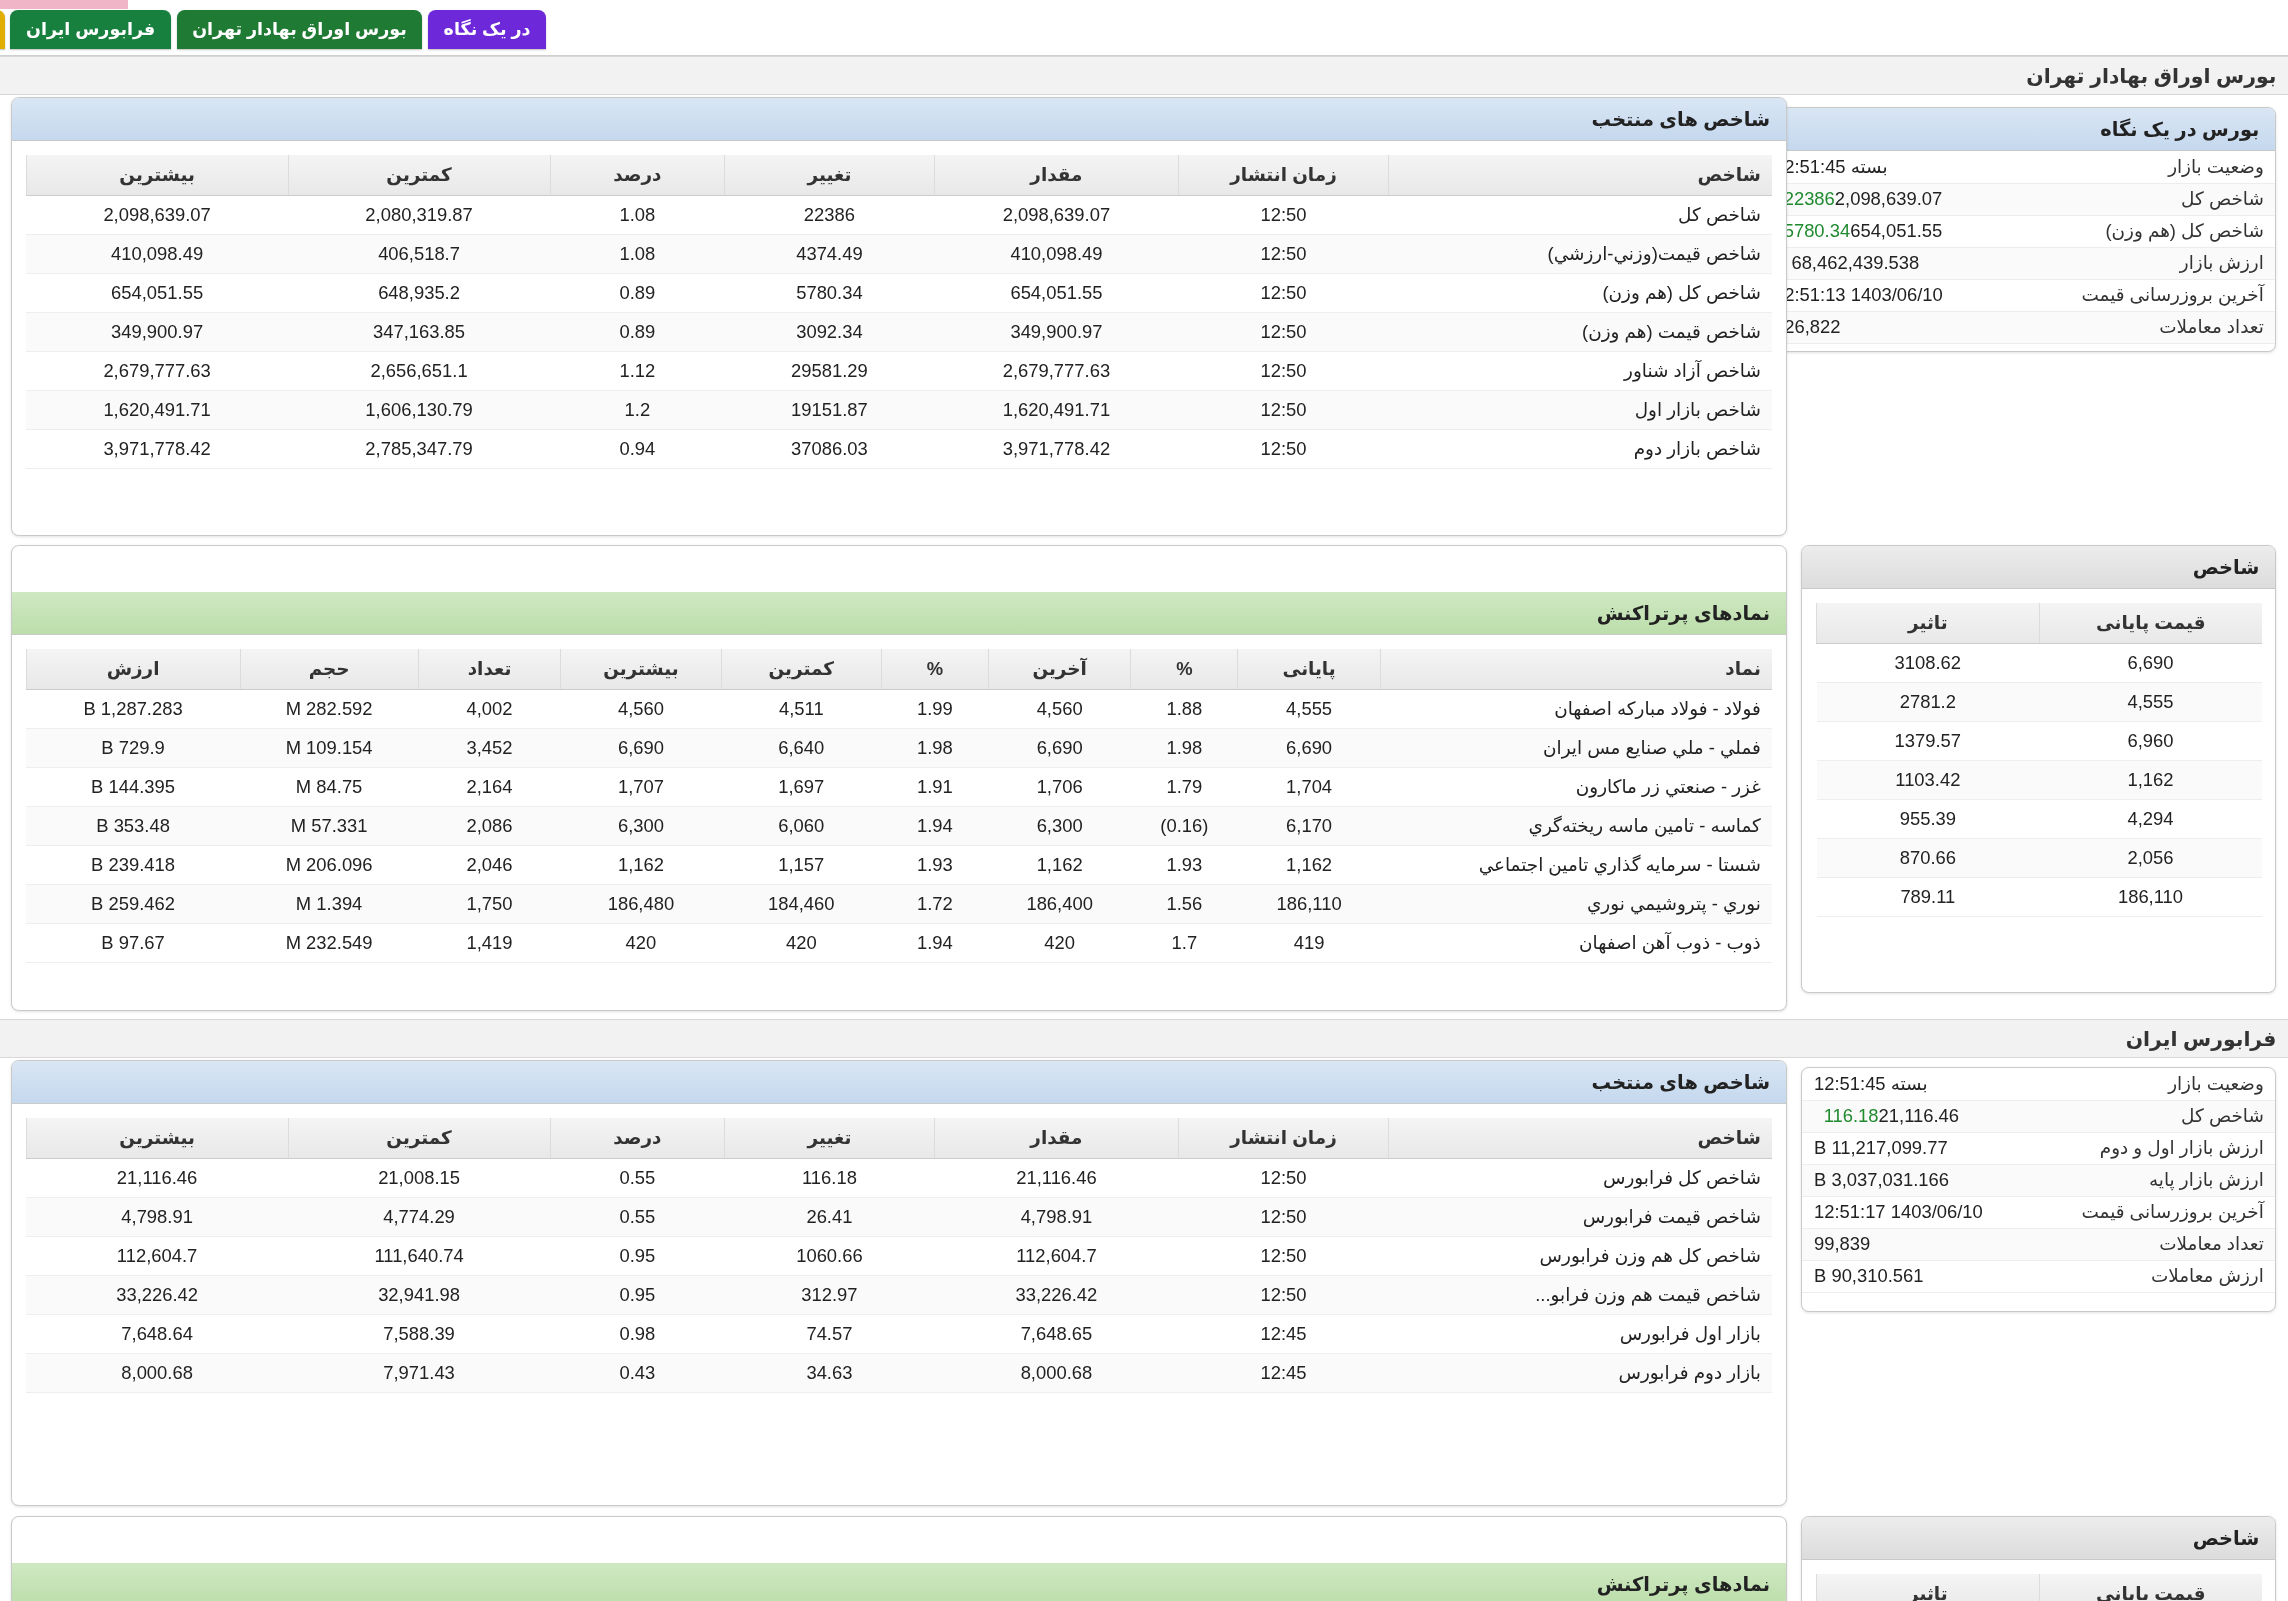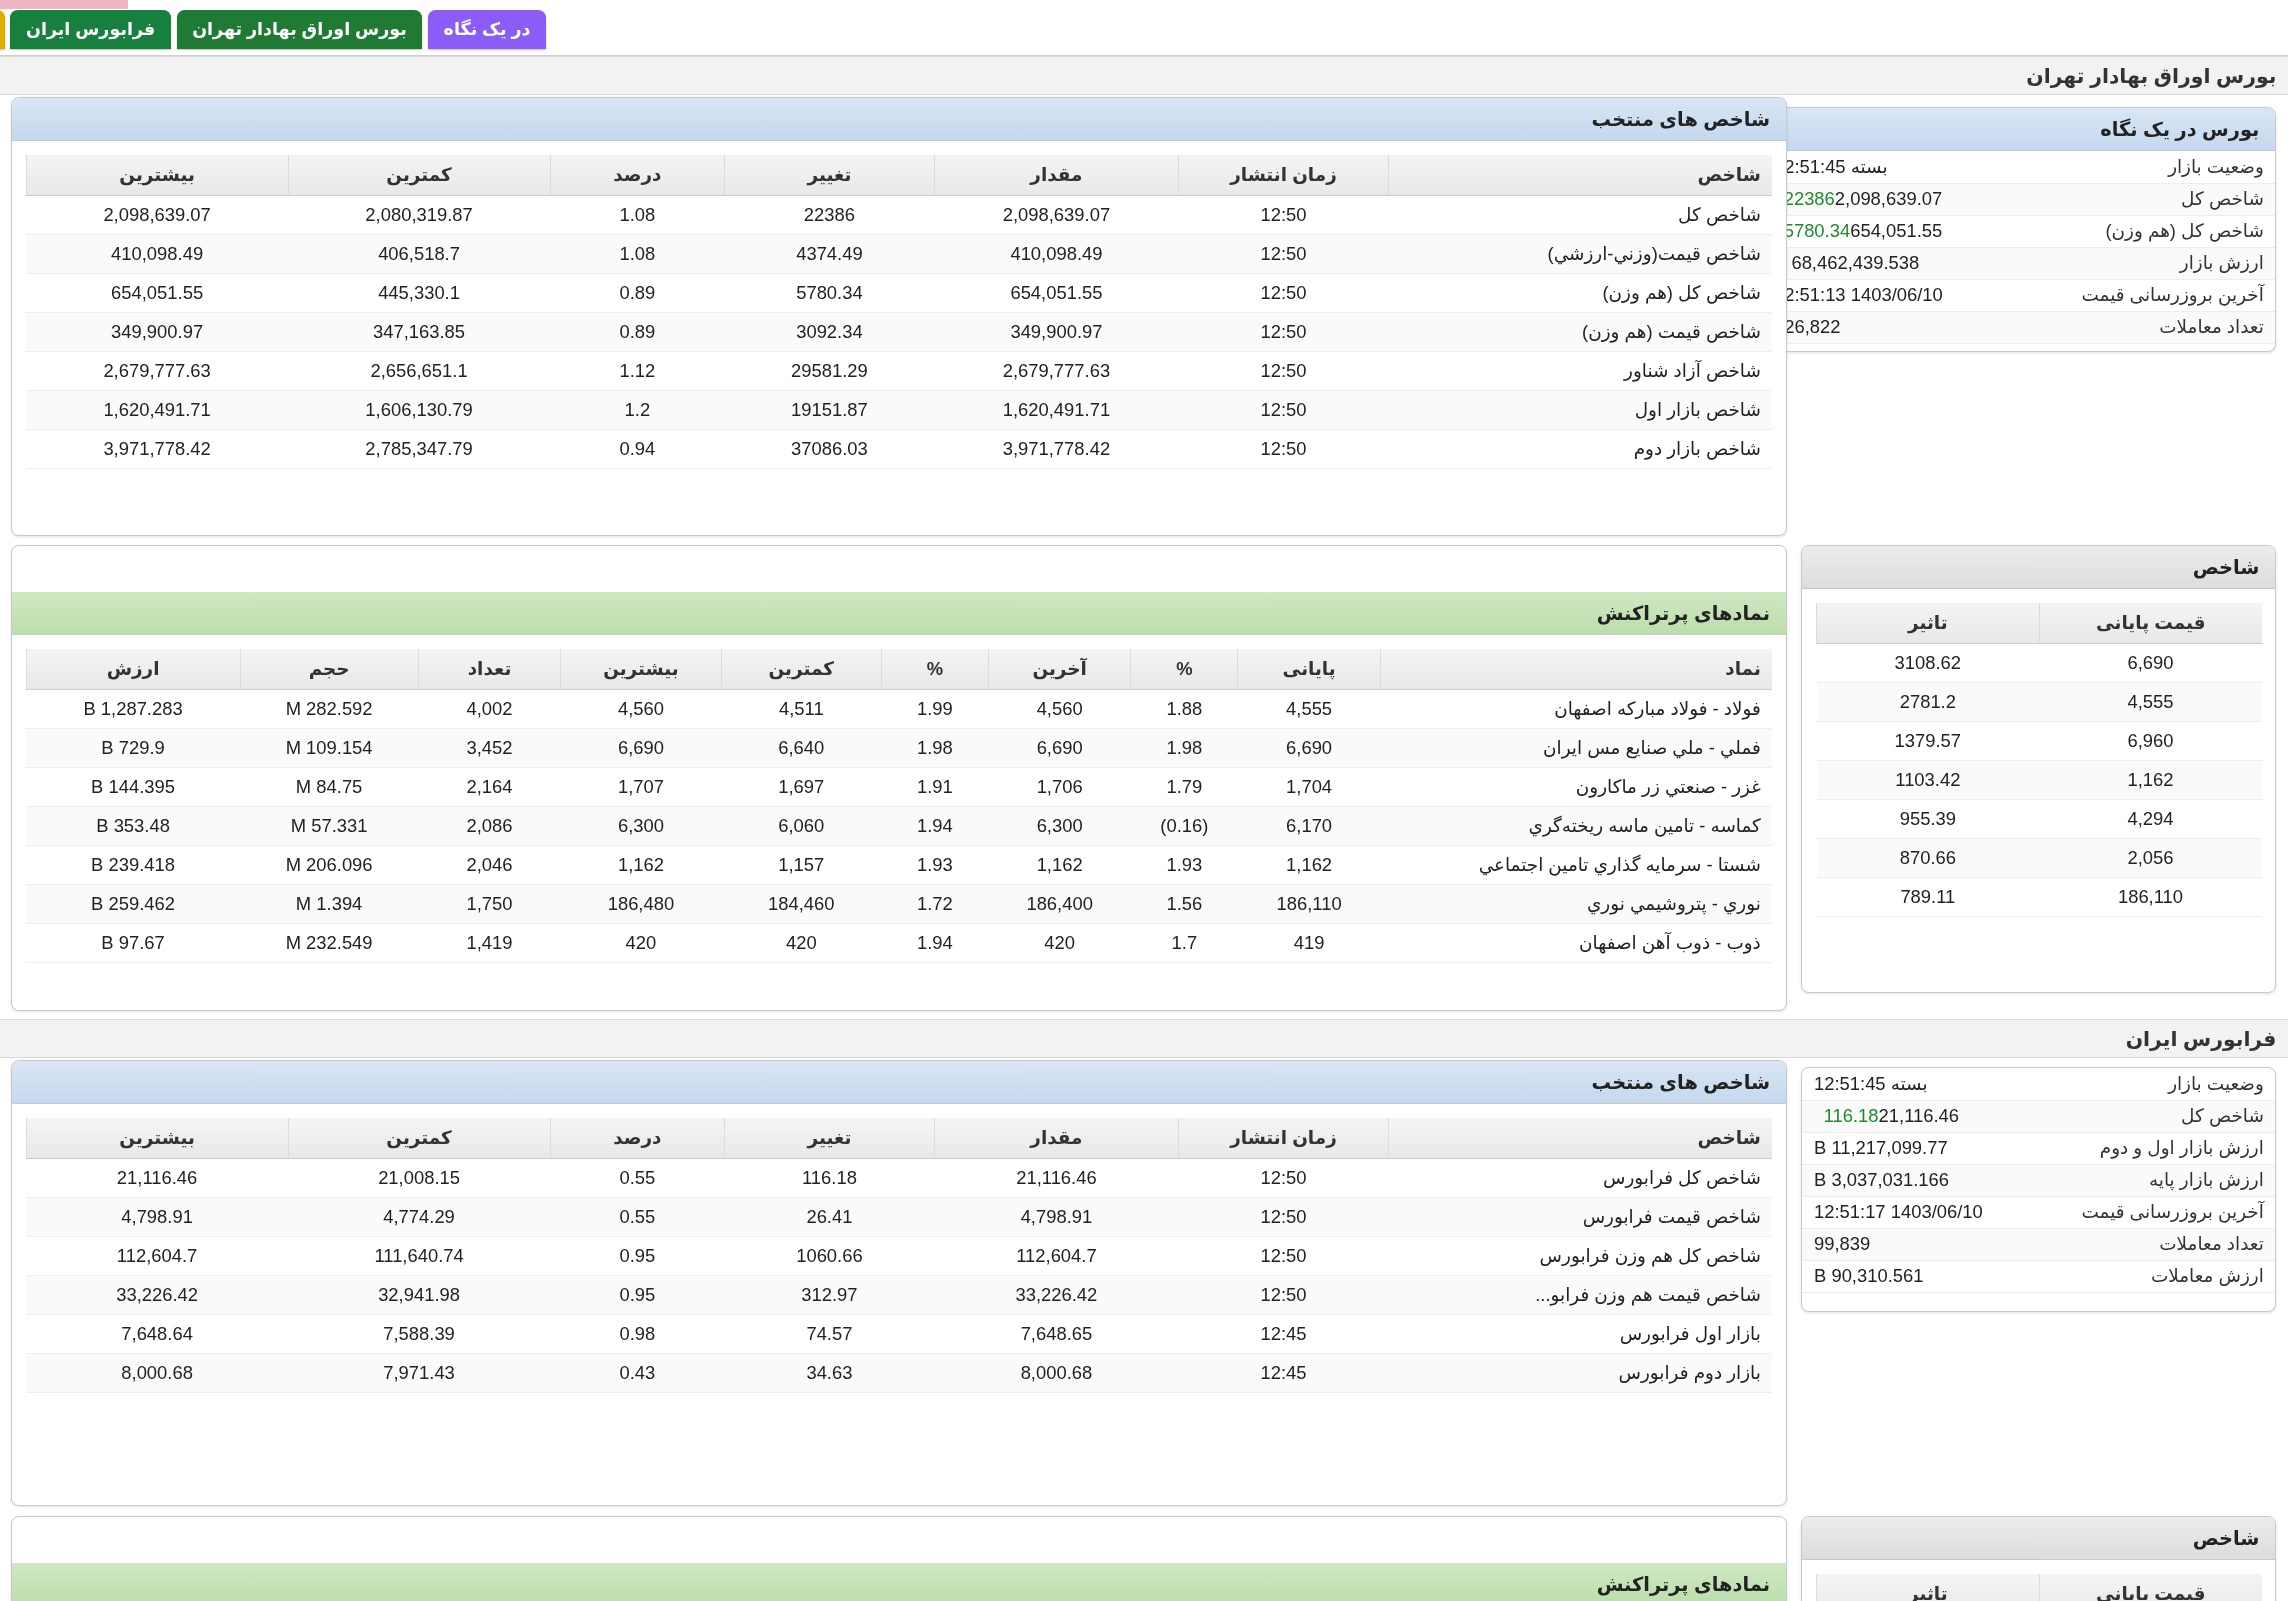--- a/index.html
+++ b/index.html
@@ -117,21 +117,21 @@
   .summary-table tr:nth-child(even) td { background: #fafafa; }
 </style>
 </head>
 <body>
 
 <div class="page">
 
   <div class="tabbar">
     <div class="pinkbar"></div>
     <div class="tabs">
-      <div class="tab" style="background:#8b5cf6;">در یک نگاه</div>
+      <div class="tab" style="background:#6d28d9;">در یک نگاه</div>
       <div class="tab" style="background:#1f7a34;">بورس اوراق بهادار تهران</div>
       <div class="tab" style="background:#17803f;">فرابورس ایران</div>
       <div class="tab" style="background:#e0ae00;color:#3b3b00;">بورس ایران</div>
 
     </div>
   </div>
 
   <div class="sec-strip" style="top:56px;">
     <div class="sec-title">بورس اوراق بهادار تهران</div>
   </div>
@@ -210,21 +210,21 @@
             <td class="t-center up">1.08</td>
             <td class="t-center">406,518.7</td>
             <td class="t-center">410,098.49</td>
           </tr>
           <tr>
             <td class="t-right">شاخص کل (هم وزن)</td>
             <td class="t-center">12:50</td>
             <td class="t-center">654,051.55</td>
             <td class="t-center up">5780.34</td>
             <td class="t-center up">0.89</td>
-            <td class="t-center">445,330.1</td>
+            <td class="t-center">648,935.2</td>
             <td class="t-center">654,051.55</td>
           </tr>
           <tr>
             <td class="t-right">شاخص قیمت (هم وزن)</td>
             <td class="t-center">12:50</td>
             <td class="t-center">349,900.97</td>
             <td class="t-center up">3092.34</td>
             <td class="t-center up">0.89</td>
             <td class="t-center">347,163.85</td>
             <td class="t-center">349,900.97</td>

